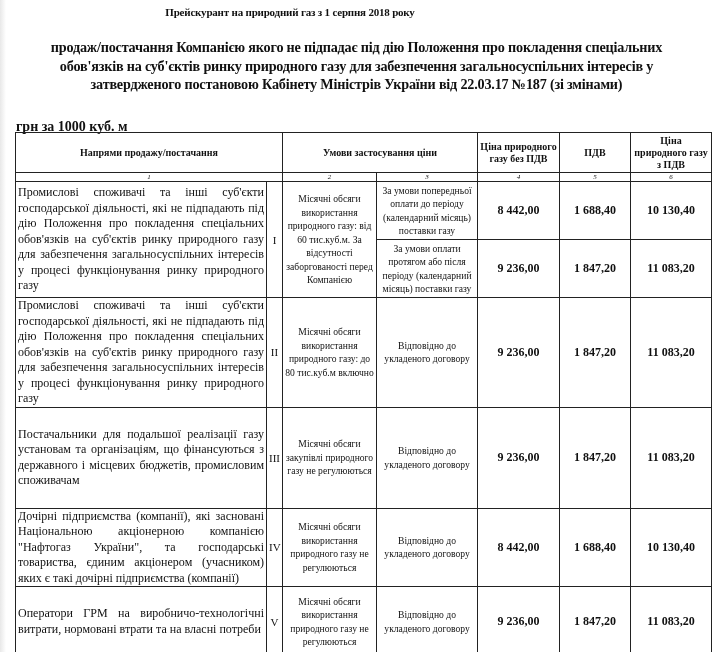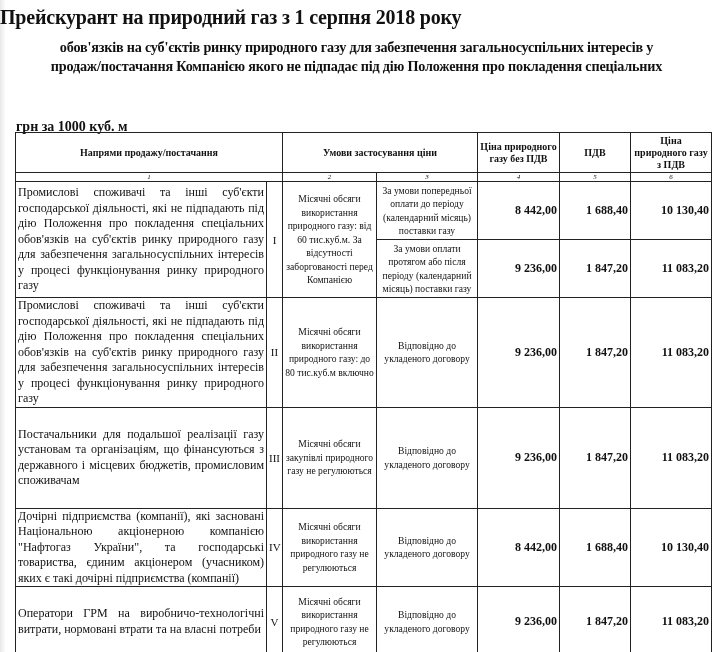--- a/index.html
+++ b/index.html
@@ -6,53 +6,54 @@
   body {
     width: 713px; height: 652px; overflow: hidden; position: relative;
     font-family: "Liberation Serif", "DejaVu Serif", serif; color: #111;
   }
   .page-shadow {
     position: absolute; left: 0; top: 0; width: 6px; height: 652px;
     background: linear-gradient(to right, #e8e8e8, #ffffff);
   }
   .title {
     position: absolute; left: 0; width: 580px; top: 6px;
-    text-align: left; font-weight: bold; font-size: 20px; letter-spacing: -0.2px;
+    text-align: center; font-weight: bold; font-size: 11px; letter-spacing: -0.2px;
   }
   .subtitle {
     position: absolute; left: 10px; width: 693px; top: 38px;
     text-align: center; font-weight: bold; font-size: 14.2px; line-height: 18.5px; letter-spacing: -0.2px;
   }
   .units {
     position: absolute; left: 16px; top: 119px; font-weight: bold; font-size: 14px;
   }
   table.price {
     position: absolute; left: 15px; top: 132px;
     border-collapse: collapse; table-layout: fixed; width: 696px;
   }
   table.price td, table.price th {
     border: 1.3px solid #222; padding: 0 2px; vertical-align: middle;
   }
   th.hdr { font-weight: bold; font-size: 10px; text-align: center; height: 39px; line-height: 12px; }
   td.num-row { font-style: italic; font-size: 7px; text-align: center; height: 8px; line-height: 8px; padding: 0; }
   td.desc { font-size: 12px; line-height: 15.5px; text-align: justify; text-align-last: left; padding: 0 2px 0 2px; }
   td.roman { font-size: 11px; text-align: center; padding: 0; }
   td.cond { font-size: 9.6px; line-height: 13.5px; text-align: center; padding: 0 3px; }
-  td.price-val { font-weight: bold; font-size: 12px; text-align: right; }
+  td.price-val { font-weight: bold; font-size: 12px; text-align: center; }
 </style>
 </head>
 <body>
 
 <div class="page-shadow"></div>
 
 <div class="title">Прейскурант на природний газ з 1 серпня 2018 року</div>
 
 <div class="subtitle">
+  <div>продаж/постачання Компанією якого не підпадає під дію Положення про покладення спеціальних</div>
   <div>обов'язків на суб'єктів ринку природного газу для забезпечення загальносуспільних інтересів у</div>
-  <div>продаж/постачання Компанією якого не підпадає під дію Положення про покладення спеціальних</div>
+  <div>затвердженого постановою Кабінету Міністрів України від 22.03.17 №187 (зі змінами)</div>
 </div>
 
 <div class="units">грн за 1000 куб. м</div>
 
 <table class="price">
   <colgroup>
     <col style="width:251px">
     <col style="width:16px">
     <col style="width:94px">
     <col style="width:101px">

